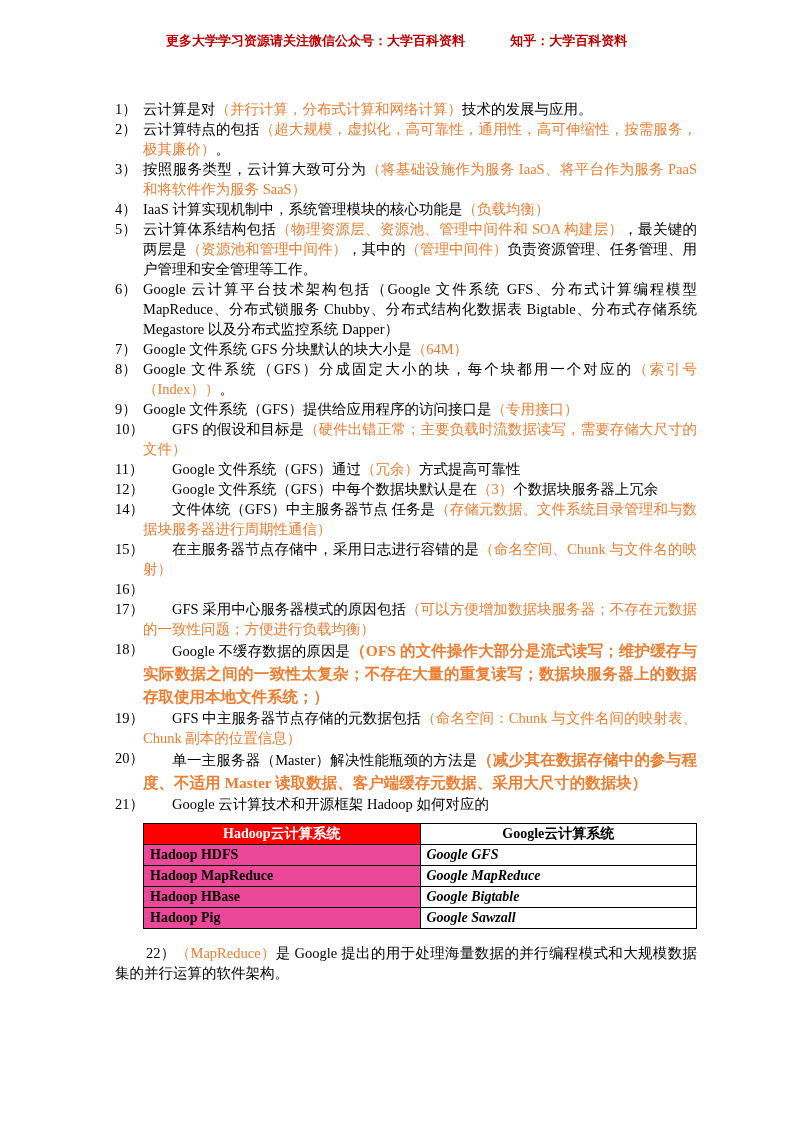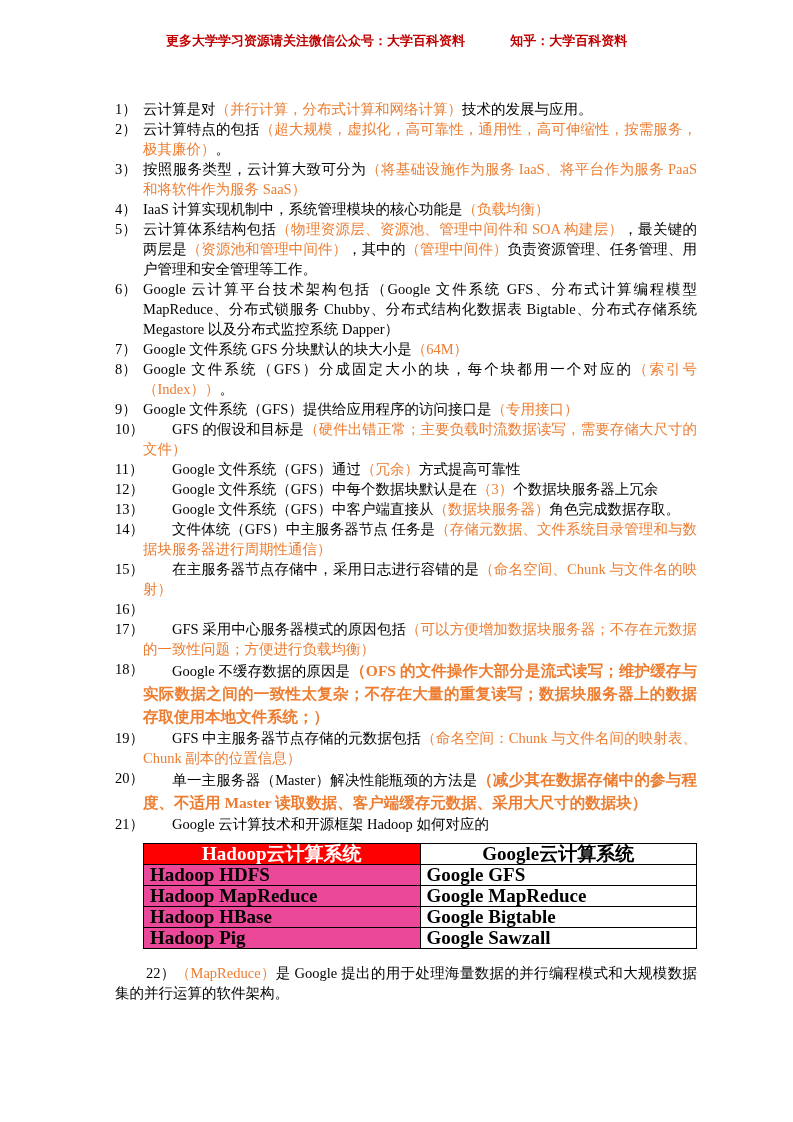--- a/index.html
+++ b/index.html
@@ -18,27 +18,27 @@
   .item .num{position:absolute;left:0;top:0;}
   .item.nohang{padding-left:0;margin-top:14px;}
   .item.nohang .num{position:static;margin-left:31px;}
   .tab{display:inline-block;width:29px;}
   .seg-n{color:#000000;}
   .seg-o{color:#ed7d31;}
   .seg-ob{color:#ed7d31;font-weight:bold;font-size:15.5px;line-height:23px;}
   .cmp-table{border-collapse:collapse;margin:9px 0 9px 28px;}
   .cmp-table th,.cmp-table td{
     border:1px solid #000;width:277px;height:21px;
-    font-size:19px;font-weight:bold;padding:0 6px;box-sizing:border-box;
+    font-size:14px;font-weight:bold;padding:0 6px;box-sizing:border-box;
   }
   .cmp-table th{text-align:center;}
   .th-red{background:#ff0000;color:#ffffff;}
   .th-white{background:#ffffff;color:#000000;}
   .td-red{background:#ec4899;color:#000000;text-align:left;}
-  .td-white{background:#ffffff;color:#000000;text-align:left;}
+  .td-white{background:#ffffff;color:#000000;text-align:left;font-style:italic;}
 </style>
 </head>
 <body>
 
 <div class="page">
 
   <div class="doc-header">
     <span class="hdr-left">更多大学学习资源请关注微信公众号：大学百科资料</span>
     <span class="hdr-right">知乎：大学百科资料</span>
   </div>
@@ -51,21 +51,20 @@
         <div class="item hang"><span class="num">3）</span><span class="seg-n">按照服务类型，云计算大致可分为</span><span class="seg-o">（将基础设施作为服务 IaaS、将平台作为服务 PaaS 和将软件作为服务 SaaS）</span></div>
         <div class="item hang"><span class="num">4）</span><span class="seg-n">IaaS 计算实现机制中，系统管理模块的核心功能是</span><span class="seg-o">（负载均衡）</span></div>
         <div class="item hang"><span class="num">5）</span><span class="seg-n">云计算体系结构包括</span><span class="seg-o">（物理资源层、资源池、管理中间件和 SOA 构建层）</span><span class="seg-n">，最关键的两层是</span><span class="seg-o">（资源池和管理中间件）</span><span class="seg-n">，其中的</span><span class="seg-o">（管理中间件）</span><span class="seg-n">负责资源管理、任务管理、用户管理和安全管理等工作。</span></div>
         <div class="item hang"><span class="num">6）</span><span class="seg-n">Google 云计算平台技术架构包括（Google 文件系统 GFS、分布式计算编程模型 MapReduce、分布式锁服务 Chubby、分布式结构化数据表 Bigtable、分布式存储系统 Megastore 以及分布式监控系统 Dapper）</span></div>
         <div class="item hang"><span class="num">7）</span><span class="seg-n">Google 文件系统 GFS 分块默认的块大小是</span><span class="seg-o">（64M）</span></div>
         <div class="item hang"><span class="num">8）</span><span class="seg-n">Google 文件系统（GFS）分成固定大小的块，每个块都用一个对应的</span><span class="seg-o">（索引号（Index））</span><span class="seg-n">。</span></div>
         <div class="item hang"><span class="num">9）</span><span class="seg-n">Google 文件系统（GFS）提供给应用程序的访问接口是</span><span class="seg-o">（专用接口）</span></div>
         <div class="item hang"><span class="num">10）</span><span class="tab"></span><span class="seg-n">GFS 的假设和目标是</span><span class="seg-o">（硬件出错正常；主要负载时流数据读写，需要存储大尺寸的文件）</span></div>
         <div class="item hang"><span class="num">11）</span><span class="tab"></span><span class="seg-n">Google 文件系统（GFS）通过</span><span class="seg-o">（冗余）</span><span class="seg-n">方式提高可靠性</span></div>
         <div class="item hang"><span class="num">12）</span><span class="tab"></span><span class="seg-n">Google 文件系统（GFS）中每个数据块默认是在</span><span class="seg-o">（3）</span><span class="seg-n">个数据块服务器上冗余</span></div>
-        <div class="item hang"><span class="num">13）</span><span class="tab"></span><span class="seg-n">Google 文件系统（GFS）中客户端直接从</span><span class="seg-o">（数据块服务器）</span><span class="seg-n">角色完成数据存取。</span></div>
         <div class="item hang"><span class="num">14）</span><span class="tab"></span><span class="seg-n">文件体统（GFS）中主服务器节点 任务是</span><span class="seg-o">（存储元数据、文件系统目录管理和与数据块服务器进行周期性通信）</span></div>
         <div class="item hang"><span class="num">15）</span><span class="tab"></span><span class="seg-n">在主服务器节点存储中，采用日志进行容错的是</span><span class="seg-o">（命名空间、Chunk 与文件名的映射）</span></div>
         <div class="item hang"><span class="num">16）</span><span class="tab"></span></div>
         <div class="item hang"><span class="num">17）</span><span class="tab"></span><span class="seg-n">GFS 采用中心服务器模式的原因包括</span><span class="seg-o">（可以方便增加数据块服务器；不存在元数据的一致性问题；方便进行负载均衡）</span></div>
         <div class="item hang"><span class="num">18）</span><span class="tab"></span><span class="seg-n">Google 不缓存数据的原因是</span><span class="seg-ob">（OFS 的文件操作大部分是流式读写；维护缓存与实际数据之间的一致性太复杂；不存在大量的重复读写；数据块服务器上的数据存取使用本地文件系统；）</span></div>
         <div class="item hang"><span class="num">19）</span><span class="tab"></span><span class="seg-n">GFS 中主服务器节点存储的元数据包括</span><span class="seg-o">（命名空间：Chunk 与文件名间的映射表、Chunk 副本的位置信息）</span></div>
         <div class="item hang"><span class="num">20）</span><span class="tab"></span><span class="seg-n">单一主服务器（Master）解决性能瓶颈的方法是</span><span class="seg-ob">（减少其在数据存储中的参与程度、不适用 Master 读取数据、客户端缓存元数据、采用大尺寸的数据块）</span></div>
         <div class="item hang"><span class="num">21）</span><span class="tab"></span><span class="seg-n">Google 云计算技术和开源框架 Hadoop 如何对应的</span></div>
       </div>
 

